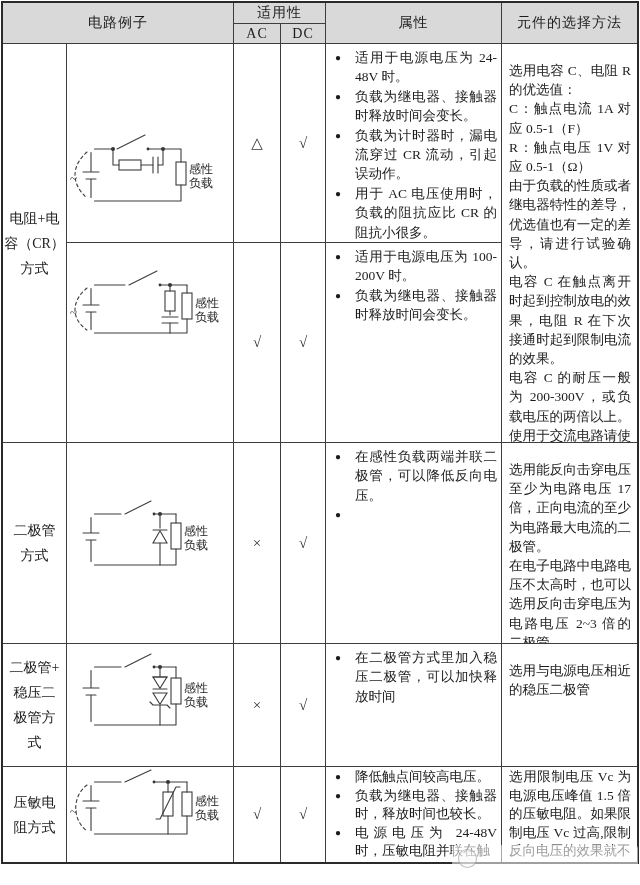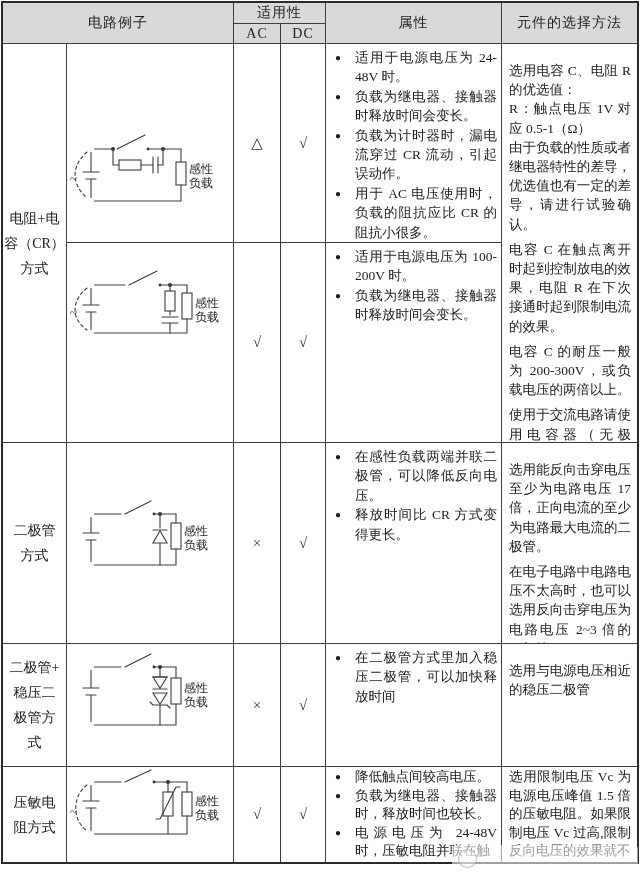--- a/index.html
+++ b/index.html
@@ -18,21 +18,21 @@
   .props{padding:4px 4px 0 5px;}
   .props.r7{padding-top:1px;}
   .bi{display:flex;font-size:13.5px;line-height:19.4px;}
   .r7 .bi{line-height:18.6px;}
   .bi .m{flex:0 0 24px;padding-left:4px;font-size:10px;line-height:inherit;box-sizing:border-box;}
   .bi .t{flex:1;text-align:justify;}
   .sel{padding:17px 6px 0 7px;font-size:13.5px;line-height:19.2px;}
   .sel.r7{padding-top:1px;}
   .sel.r7 p{line-height:18.6px;}
   .sel p{margin:0;text-align:justify;}
-  .sel p.gap{margin-top:6px;}
+  .sel p.gap{margin-top:0;}
   svg{display:block;}
   svg path,svg rect,svg line{stroke:#3c3c3c;stroke-width:1.1;fill:none;stroke-linecap:round;}
   svg .dash{stroke-dasharray:3,3;}
   svg .term{fill:#fff;}
   svg .dot{fill:#333;stroke:none;}
   svg text{stroke:none;fill:#222;font-family:"Liberation Serif","DejaVu Serif",serif;}
   svg .lab{font-size:12px;}
   svg .tild{font-size:13px;fill:#333;}
   .wm{position:absolute;left:452px;top:845px;width:186px;height:26px;background:rgba(255,255,255,0.55);border-radius:4px;}
   .wm .ring{position:absolute;left:6px;top:4px;width:17px;height:17px;border:1px solid rgba(140,140,140,0.55);border-radius:50%;background:rgba(245,245,245,0.4);}
@@ -116,20 +116,21 @@
           <span class="t">负载为计时器时，漏电流穿过 CR 流动，引起误动作。</span>
         </div>
       <div class="bi">
           <span class="m">●</span>
           <span class="t">用于 AC 电压使用时，负载的阻抗应比 CR 的阻抗小很多。</span>
         </div>
     </div>
 
     <div class="c sel no-r" style="grid-area:3/6/5/7">
       <p>选用电容 C、电阻 R 的优选值：</p>
+      <p>C：触点电流 1A 对应 0.5-1（F）</p>
       <p>R：触点电压 1V 对应 0.5-1（Ω）</p>
       <p>由于负载的性质或者继电器特性的差导，优选值也有一定的差导，请进行试验确认。</p>
       <p class="gap">电容 C 在触点离开时起到控制放电的效果，电阻 R 在下次接通时起到限制电流的效果。</p>
       <p class="gap">电容 C 的耐压一般为 200-300V，或负载电压的两倍以上。</p>
       <p class="gap">使用于交流电路请使用电容器（无极性）。</p>
     </div>
 
     <div class="c ckt" style="grid-area:4/2/5/3">
       <svg width="166" height="199" viewBox="0 0 166 199">
         <g>
@@ -209,21 +210,20 @@
     <div class="c mark" style="grid-area:5/3/6/4">×</div>
     <div class="c mark" style="grid-area:5/4/6/5">√</div>
 
     <div class="c props" style="grid-area:5/5/6/6">
       <div class="bi">
           <span class="m">●</span>
           <span class="t">在感性负载两端并联二极管，可以降低反向电压。</span>
         </div>
       <div class="bi">
           <span class="m">●</span>
-          <span class="t">释放时间比 CR 方式变得更长。</span>
         </div>
     </div>
 
     <div class="c sel no-r" style="grid-area:5/6/6/7">
       <p>选用能反向击穿电压至少为电路电压 17 倍，正向电流的至少为电路最大电流的二极管。</p>
       <p class="gap">在电子电路中电路电压不太高时，也可以选用反向击穿电压为电路电压 2~3 倍的二极管</p>
     </div>
 
     <div class="c lbl" style="grid-area:6/1/7/2">
       <div>二极管+</div>

